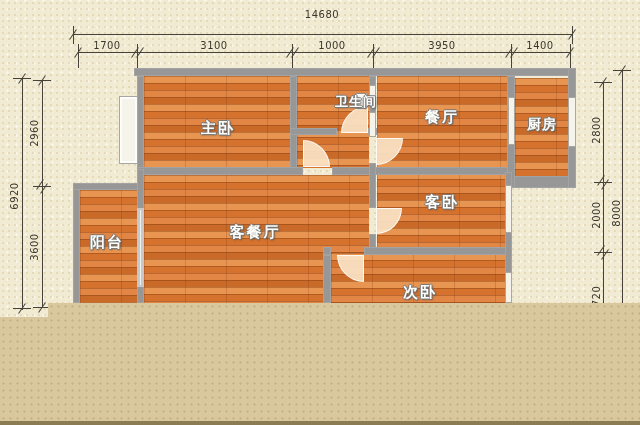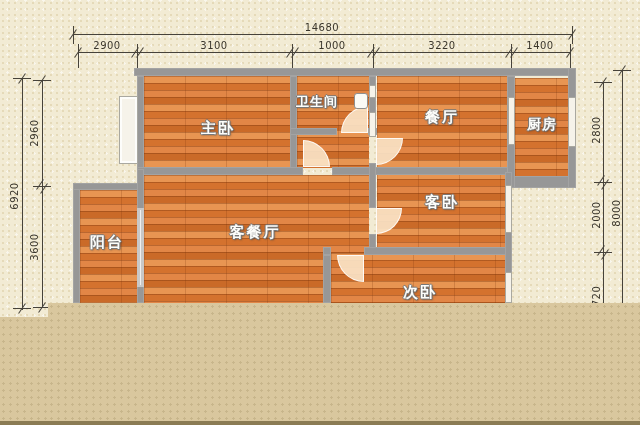--- a/index.html
+++ b/index.html
@@ -103,56 +103,56 @@
 
   <div class="door" style="left:341px;top:106px;width:27px;height:27px;border-radius:100% 0 0 0;"></div>
   <div class="door" style="left:303px;top:140px;width:27px;height:27px;border-radius:0 100% 0 0;"></div>
   <div class="door" style="left:376px;top:138px;width:27px;height:27px;border-radius:0 0 100% 0;"></div>
   <div class="door" style="left:376px;top:208px;width:26px;height:26px;border-radius:0 0 100% 0;"></div>
   <div class="door" style="left:337px;top:255px;width:27px;height:27px;border-radius:0 0 0 100%;"></div>
 
   <div class="fixture" style="left:354px;top:93px;width:14px;height:16px;"></div>
 
   <div class="rlab" style="left:218px;top:128px;">主卧</div>
-  <div class="rlab" style="left:317px;top:102px;font-size:13px;letter-spacing:1px;">卫生间</div>
+  <div class="rlab" style="left:356px;top:102px;font-size:13px;letter-spacing:1px;">卫生间</div>
   <div class="rlab" style="left:442px;top:117px;">餐厅</div>
   <div class="rlab" style="left:542px;top:125px;font-size:14px;letter-spacing:1px;">厨房</div>
   <div class="rlab" style="left:107px;top:242px;">阳台</div>
   <div class="rlab" style="left:255px;top:232px;">客餐厅</div>
   <div class="rlab" style="left:442px;top:202px;">客卧</div>
   <div class="rlab" style="left:420px;top:292px;">次卧</div>
 
   <div class="dl" style="left:73px;top:34px;width:500px;height:1px;"></div>
   <div class="dl" style="left:73px;top:26px;width:1px;height:18px;"></div>
   <div class="sl" style="left:67px;top:34px;"></div>
   <div class="dl" style="left:572px;top:26px;width:1px;height:18px;"></div>
   <div class="sl" style="left:566px;top:34px;"></div>
-  <div class="dimt" style="left:322px;top:27px;text-align:right;">14680</div>
+  <div class="dimt" style="left:322px;top:14px;text-align:right;">14680</div>
 
   <div class="dl" style="left:78px;top:52px;width:492px;height:1px;"></div>
   <div class="dl" style="left:78px;top:44px;width:1px;height:24px;"></div>
   <div class="sl" style="left:72px;top:52px;"></div>
   <div class="dl" style="left:137px;top:44px;width:1px;height:24px;"></div>
   <div class="sl" style="left:129px;top:52px;"></div>
   <div class="sl" style="left:134px;top:52px;"></div>
   <div class="dl" style="left:292px;top:44px;width:1px;height:24px;"></div>
   <div class="sl" style="left:284px;top:52px;"></div>
   <div class="sl" style="left:289px;top:52px;"></div>
   <div class="dl" style="left:373px;top:44px;width:1px;height:24px;"></div>
   <div class="sl" style="left:365px;top:52px;"></div>
   <div class="sl" style="left:370px;top:52px;"></div>
   <div class="dl" style="left:511px;top:44px;width:1px;height:24px;"></div>
   <div class="sl" style="left:503px;top:52px;"></div>
   <div class="sl" style="left:508px;top:52px;"></div>
   <div class="dl" style="left:570px;top:44px;width:1px;height:24px;"></div>
   <div class="sl" style="left:564px;top:52px;"></div>
-  <div class="dimt" style="left:107px;top:45px;">2900</div>
+  <div class="dimt" style="left:107px;top:45px;">1700</div>
   <div class="dimt" style="left:214px;top:45px;">3100</div>
   <div class="dimt" style="left:332px;top:45px;">1000</div>
-  <div class="dimt" style="left:442px;top:45px;">3220</div>
+  <div class="dimt" style="left:442px;top:45px;">3950</div>
   <div class="dimt" style="left:540px;top:45px;">1400</div>
 
   <div class="dl" style="left:22px;top:78px;width:1px;height:232px;"></div>
   <div class="dl" style="left:13px;top:78px;width:18px;height:1px;"></div>
   <div class="sl" style="left:16px;top:78px;"></div>
   <div class="dl" style="left:13px;top:308px;width:18px;height:1px;"></div>
   <div class="sl" style="left:16px;top:308px;"></div>
   <div class="dimtv" style="left:14px;top:196px;">6920</div>
 
   <div class="dl" style="left:42px;top:80px;width:1px;height:228px;"></div>

